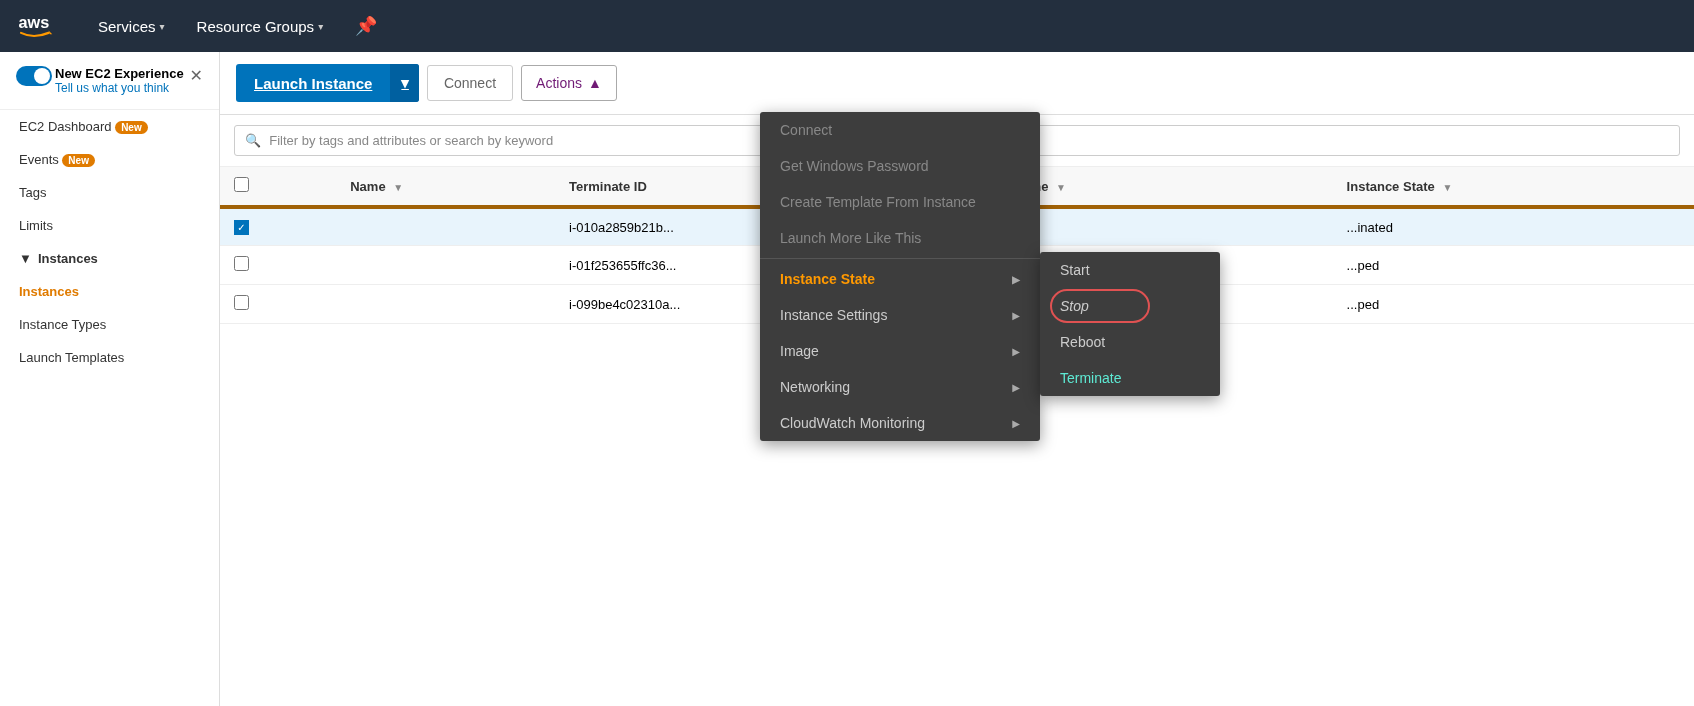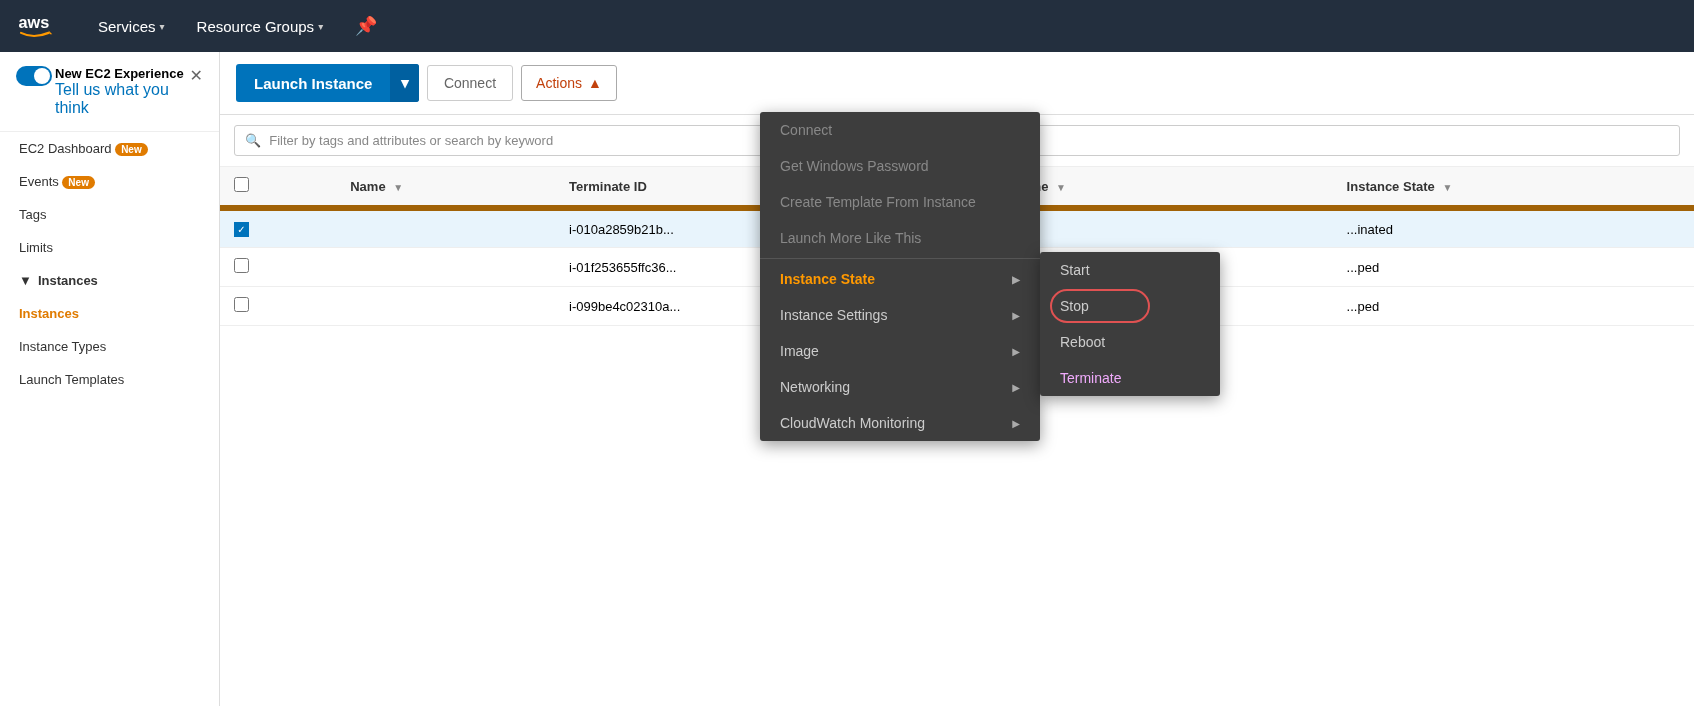--- a/index.html
+++ b/index.html
@@ -52,21 +52,21 @@
     }
     .toggle-knob {
       width: 16px; height: 16px;
       background: white;
       border-radius: 50%;
       position: absolute;
       top: 2px; right: 2px;
     }
     .sidebar-header-text { flex: 1; }
     .sidebar-header-title { font-weight: 600; font-size: 13px; }
-    .sidebar-header-subtitle { color: #0073bb; font-size: 16px; cursor: pointer; }
+    .sidebar-header-subtitle { color: #0073bb; font-size: 12px; cursor: pointer; }
     .close-btn { color: #666; cursor: pointer; font-size: 16px; }
 
     .sidebar-item {
       padding: 9px 19px;
       font-size: 13px;
       cursor: pointer;
       color: #333;
     }
     .sidebar-item.active { color: #e07b00; font-weight: 600; }
     .sidebar-item.section-header { font-weight: 700; font-size: 13px; color: #333; display: flex; align-items: center; gap: 6px; }
@@ -92,31 +92,32 @@
       gap: 8px;
       border-bottom: 1px solid #ddd;
     }
     .btn-launch {
       display: flex; align-items: center;
       background: #0073bb; color: white;
       border: none; border-radius: 3px;
       font-size: 15px; font-weight: 600;
       cursor: pointer;
       overflow: hidden;
+      text-decoration: underline;
     }
     .btn-launch-main { padding: 10px 18px; }
     .btn-launch-arrow { padding: 10px 10px; background: #0060a0; border-left: 1px solid #0060a0; }
     .btn-connect {
       background: white; color: #666;
       border: 1px solid #ccc;
       border-radius: 3px; padding: 9px 16px;
       font-size: 14px; cursor: pointer;
     }
     .btn-actions {
-      background: white; color: #c2410c;
+      background: white; color: #701a75;
       border: 1px solid #aaa;
       border-radius: 3px; padding: 9px 14px;
       font-size: 14px; font-weight: 500; cursor: pointer;
       display: flex; align-items: center; gap: 6px;
     }
 
     
     .table-area {
       flex: 1;
       background: white;
@@ -132,21 +133,21 @@
       flex: 1; border: 1px solid #ccc; border-radius: 3px;
       padding: 7px 10px; font-size: 13px;
       display: flex; align-items: center; gap: 8px; color: #888;
     }
 
     table { width: 100%; border-collapse: collapse; }
     thead { background: #f8f8f8; }
     th {
       padding: 10px 14px; text-align: left;
       font-weight: 600; font-size: 13px;
-      border-bottom: 6px solid #a16207; white-space: nowrap;
+      border-bottom: 4px solid #a16207; white-space: nowrap;
       color: #333;
     }
     th .sort-arrow { font-size: 10px; color: #888; margin-left: 4px; }
     td { padding: 10px 14px; border-bottom: 1px solid #eee; font-size: 13px; }
     tr.selected td { background: #e8f4fc; }
     .checkbox { width: 15px; height: 15px; }
     .checkbox-checked {
       width: 15px; height: 15px;
       background: #0073bb; border: 1px solid #0073bb;
       display: inline-flex; align-items: center; justify-content: center;
@@ -186,23 +187,24 @@
       min-width: 180px;
       z-index: 101;
       box-shadow: 0 4px 16px rgba(0,0,0,0.4);
     }
     .submenu-item {
       padding: 10px 20px;
       font-size: 14px;
       cursor: pointer;
       color: #ccc;
     }
-    .submenu-item.disabled { color: #f0abfc; cursor: default; }
+    .submenu-item.disabled { color: #5eead4; cursor: default; }
     .submenu-item.stop-highlighted {
       position: relative;
+      font-style: italic;
     }
     .stop-circle {
       position: absolute;
       top: 50%; left: 10px;
       transform: translateY(-50%);
       width: 100px; height: 34px;
       border: 2px solid #e05252;
       border-radius: 18px;
       pointer-events: none;
     }

